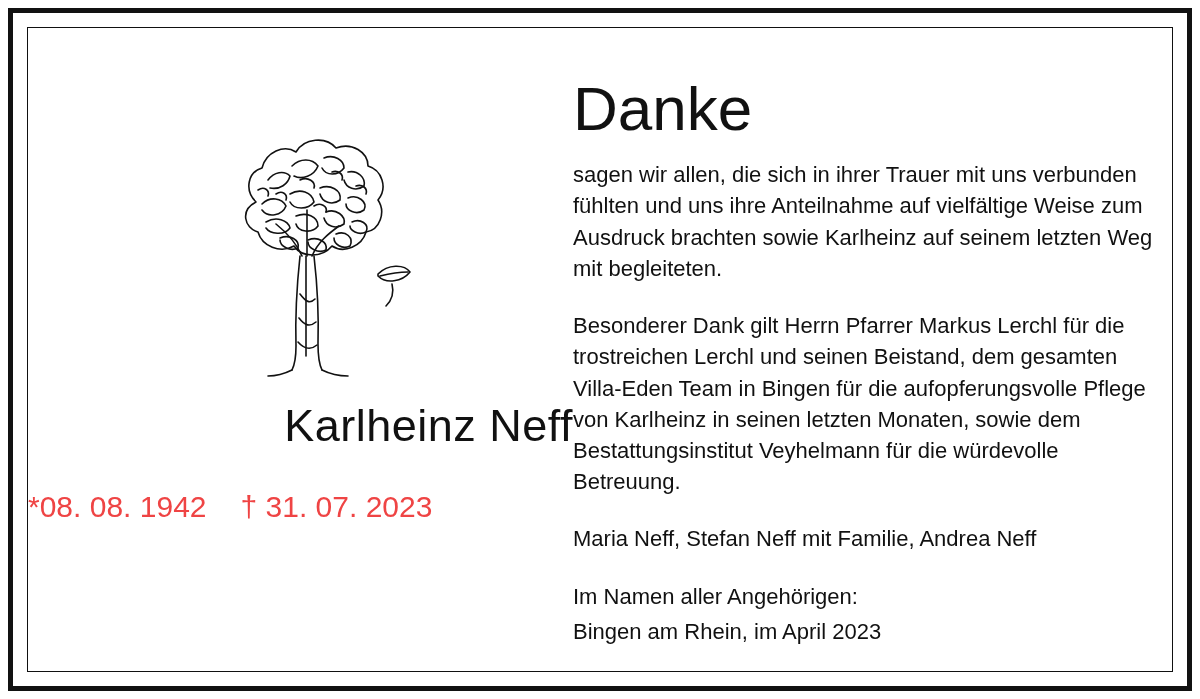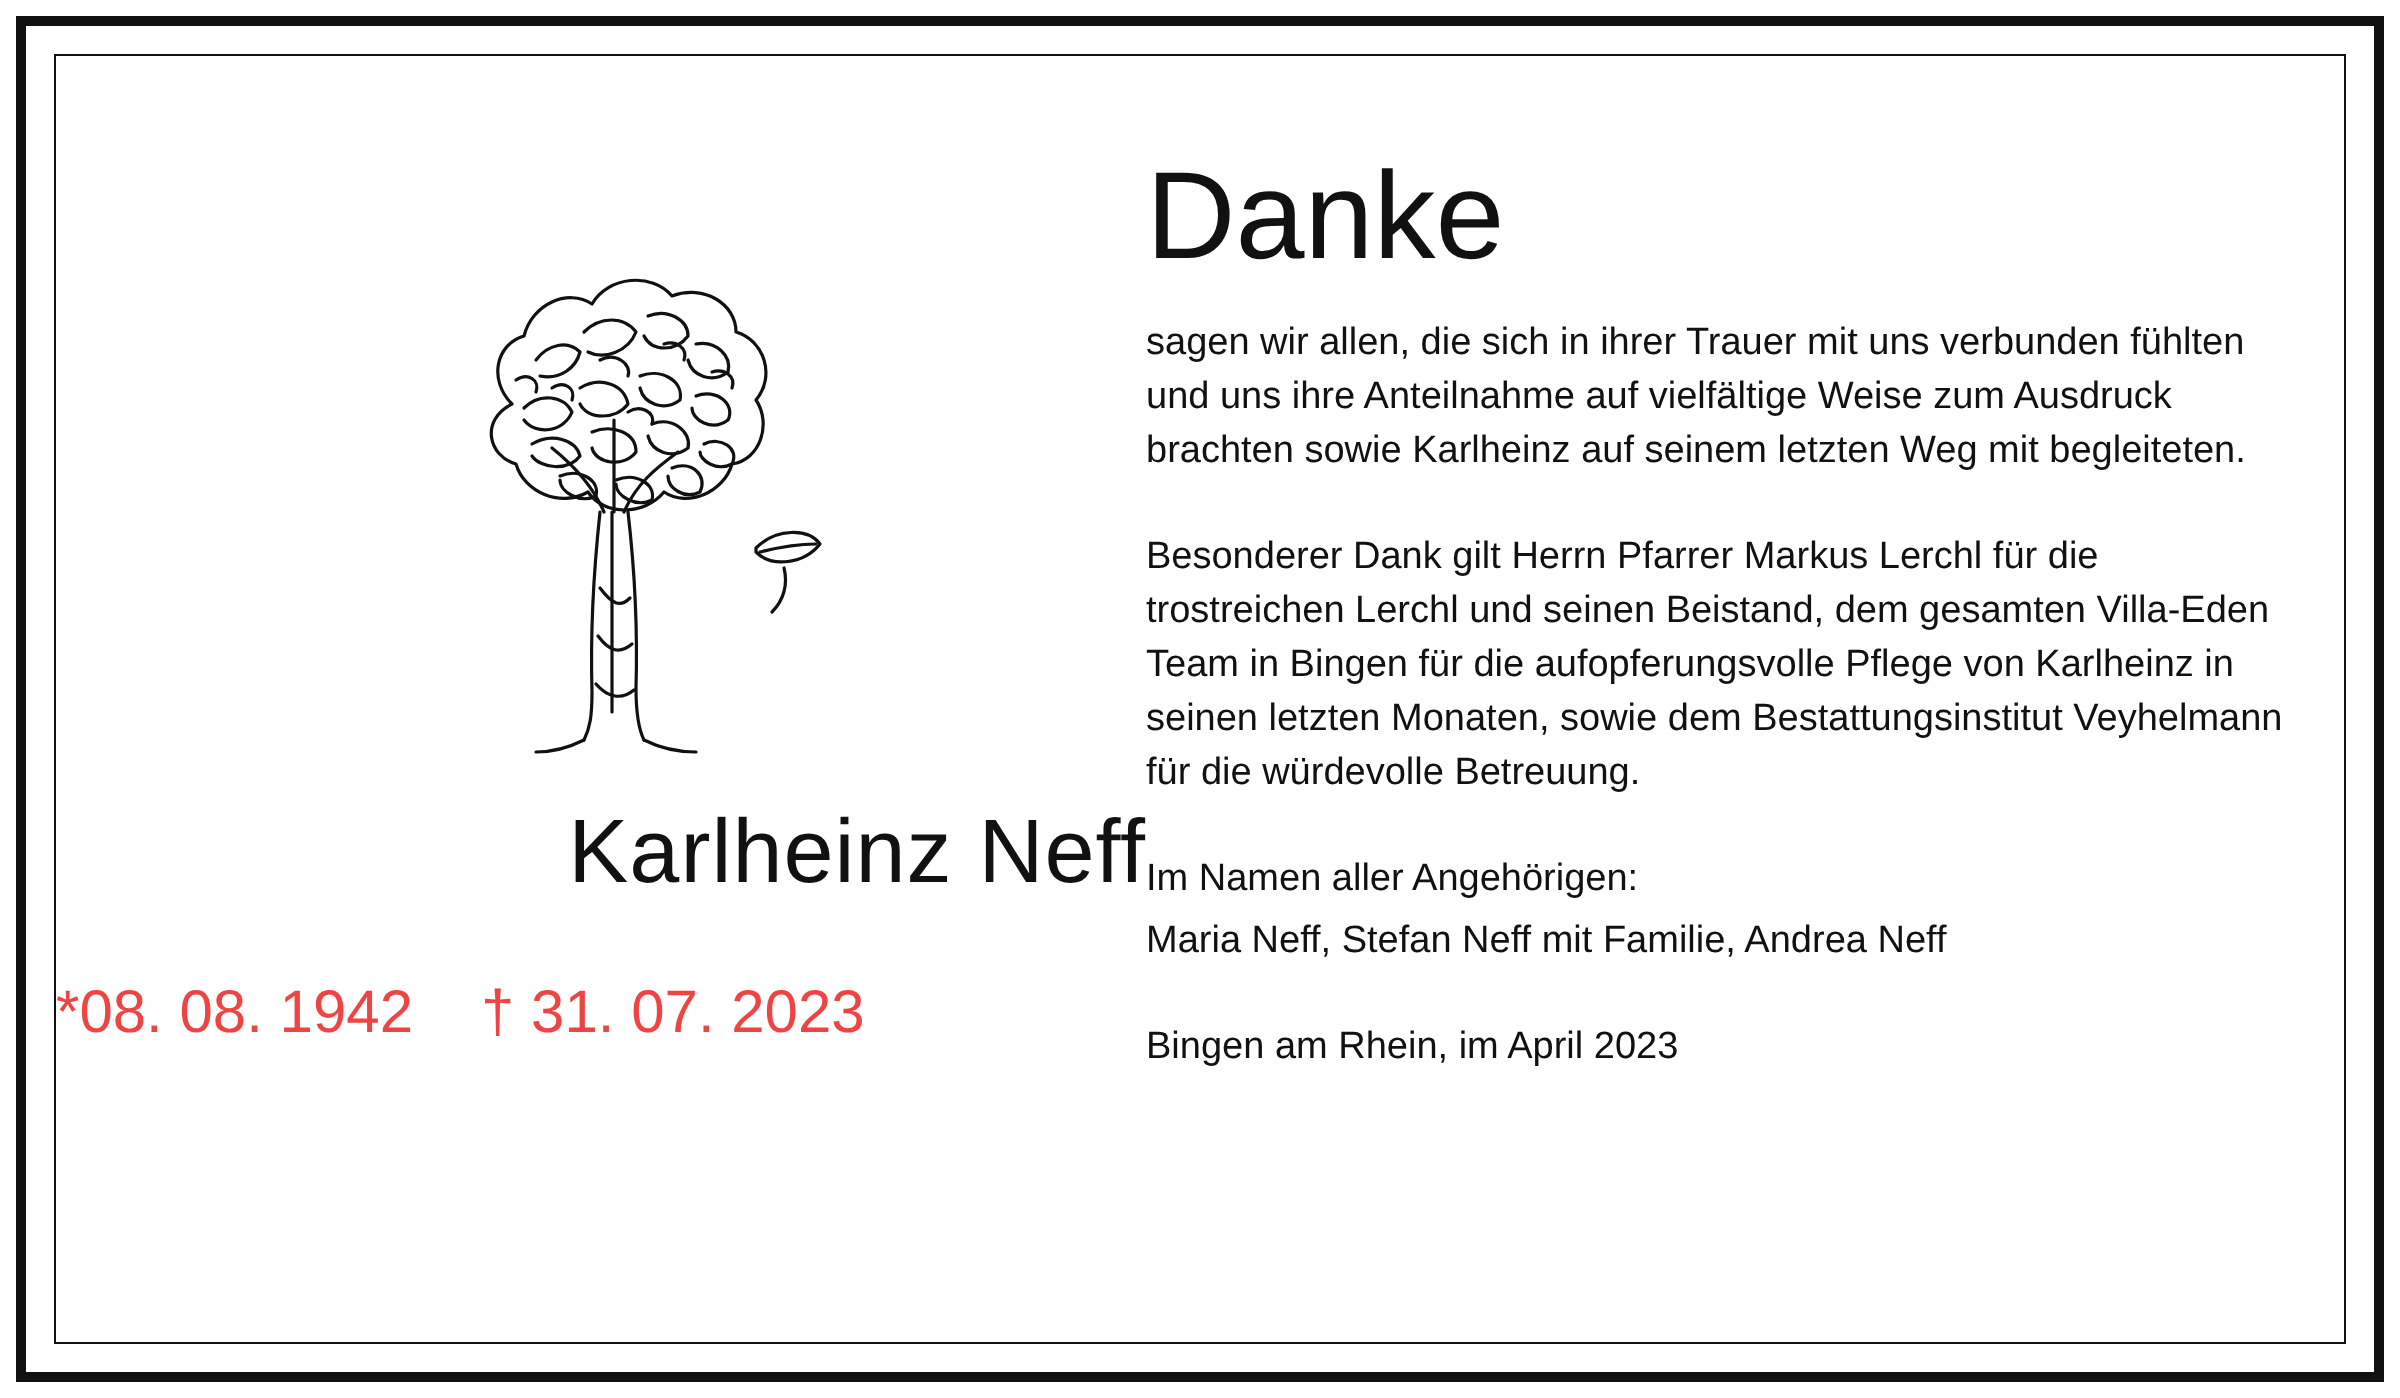--- a/index.html
+++ b/index.html
@@ -96,21 +96,21 @@
 
   
   .danke-title {
     font-size: 62px;
     font-weight: 400;
     line-height: 1.05;
     margin: 12px 0 18px 0;
     color: #111111;
   }
   .para {
-    font-size: 19px;
+    font-size: 22px;
     line-height: 1.42;
     margin: 0 0 26px 0;
     color: #111111;
     max-width: 580px;
   }
   .para.tight {
     margin-bottom: 4px;
   }
   .para.names {
     margin-bottom: 26px;
@@ -180,20 +180,20 @@
 
         <div class="dates-row">
           <span class="birth-date"><span class="sym">*</span><span>08. 08. 1942</span></span><span class="death-date"><span class="sym">†</span> <span>31. 07. 2023</span></span>
         </div>
       </div>
 
       <div class="right-col">
         <h1 class="danke-title">Danke</h1>
         <p class="para">sagen wir allen, die sich in ihrer Trauer mit uns verbunden fühlten und uns ihre Anteilnahme auf vielfältige Weise zum Ausdruck brachten sowie Karlheinz auf seinem letzten Weg mit begleiteten.</p>
         <p class="para">Besonderer Dank gilt Herrn Pfarrer Markus Lerchl für die trostreichen Lerchl und seinen Beistand, dem gesamten Villa-Eden Team in Bingen für die aufopferungsvolle Pflege von Karlheinz in seinen letzten Monaten, sowie dem Bestattungsinstitut Veyhelmann für die würdevolle Betreuung.</p>
+        <p class="para names">Maria Neff, Stefan Neff mit Familie, Andrea Neff</p>
         <p class="para tight">Im Namen aller Angehörigen:</p>
-        <p class="para names">Maria Neff, Stefan Neff mit Familie, Andrea Neff</p>
         <p class="para last">Bingen am Rhein, im April 2023</p>
       </div>
 
     </div>
   </div>
 </div>
 
 </body></html>

